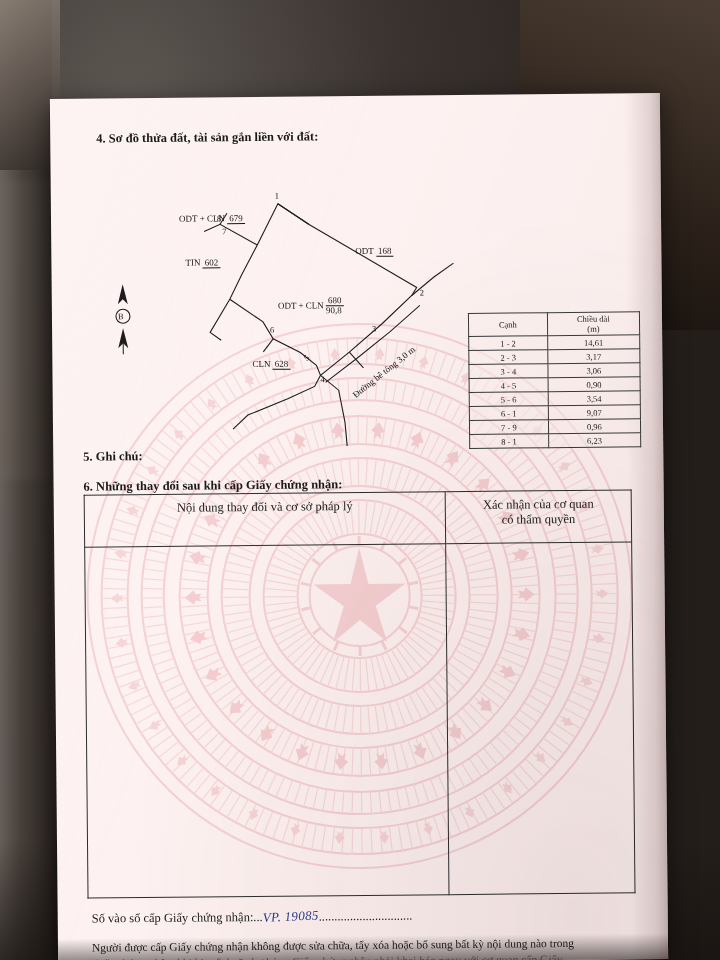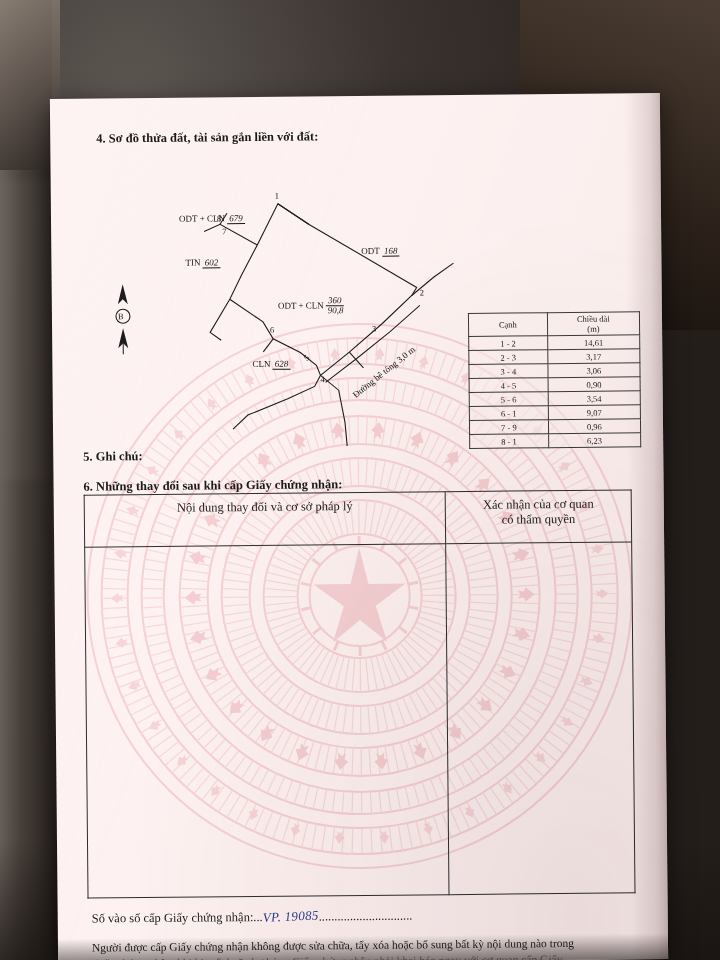--- a/index.html
+++ b/index.html
@@ -116,21 +116,21 @@
     left: 30px; top: 50px;
     width: 420px; height: 300px;
   }
   .maplabel {
     position: absolute;
     font-size: 9px;
     font-family: "Liberation Serif", serif;
     white-space: nowrap;
     color: #161616;
   }
-  .frac { display: inline-block; text-align: right; vertical-align: middle; font-style: italic; }
+  .frac { display: inline-block; text-align: left; vertical-align: middle; }
   .frac .num { display: block; border-bottom: 1px solid #161616; line-height: 1.05; padding: 0 2px; }
   .frac .den { display: block; line-height: 1.05; }
   .ptnum { position: absolute; font-size: 8.5px; color: #161616; }
 
   
   #sidetable {
     position: absolute;
     left: 416px; top: 218px;
     width: 172px;
     border: 1px solid #3a3a3a;
@@ -1072,31 +1072,31 @@
         </span>
       </div>
 
       <div class="maplabel" style="left:80px; top:110px;margin-left:24px;">
         <span>TIN</span>
         <span class="frac">
           <span class="num">602</span>
         </span>
       </div>
 
-      <div class="maplabel" style="left:280px; top:100px;">
+      <div class="maplabel" style="left:274px; top:100px;">
         <span>ODT</span>
         <span class="frac">
           <span class="num">168</span>
         </span>
       </div>
 
       <div class="maplabel" style="left:196px; top:150px;">
         <span>ODT + CLN</span>
         <span class="frac">
-          <span class="num">360</span>
+          <span class="num">680</span>
           <span class="den">90,8</span>
         </span>
       </div>
 
       <div class="maplabel" style="left:170px; top:212px;">
         <span>CLN</span>
         <span class="frac">
           <span class="num">628</span>
         </span>
       </div>

